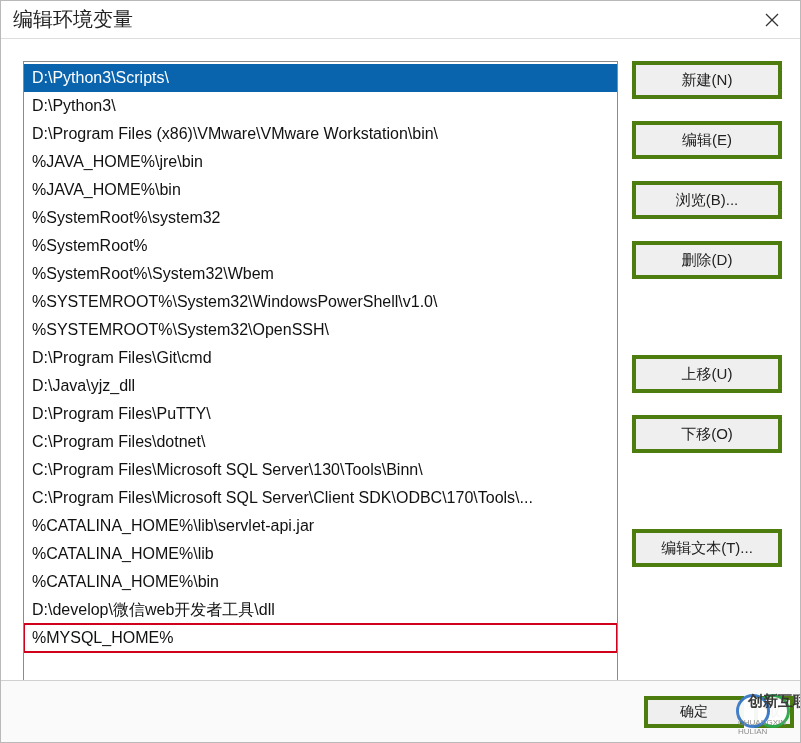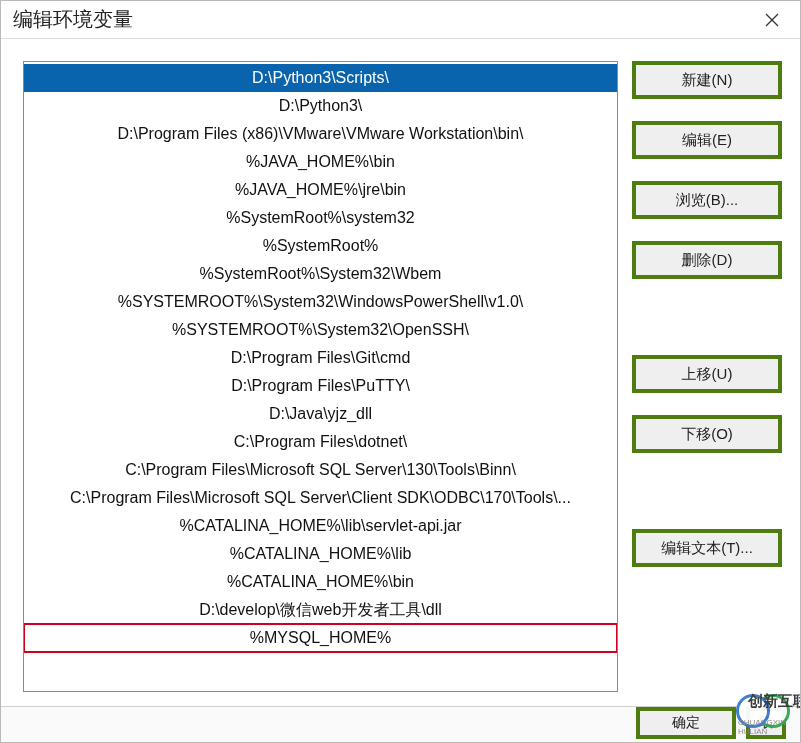--- a/index.html
+++ b/index.html
@@ -33,21 +33,20 @@
     display: flex; align-items: center; justify-content: center;
     font-size: 18px;
     color: #555;
     cursor: pointer;
   }
   .content {
     display: flex;
     padding: 22px 18px 0 22px;
     height: calc(100% - 38px - 50px);
     gap: 14px;
-    text-align: center;
   }
   .listbox {
     flex: 1;
     border: 1px solid #8a8a8a;
     background: #fff;
     overflow: hidden;
     font-size: 16px;
     position: relative;
   }
   .list-inner {
@@ -85,26 +84,27 @@
     display: flex;
     align-items: center;
     justify-content: center;
     color: #222;
   }
   .gap-small { height: 10px; }
   .gap-big { height: 64px; }
   .footer {
     position: absolute;
     bottom: 0; left: 0; right: 0;
-    height: 36px;
+    height: 62px;
     border-top: 1px solid #d0d0d0;
     display: flex;
     justify-content: flex-end;
+    align-items: center;
     gap: 10px;
-    padding: 0 14px;
+    padding: 0 6px;
     background: #fafafa;
   }
   .footer .btn {
     width: 100px;
     height: 32px;
     font-size: 14px;
   }
   .watermark {
     position: absolute;
     right: -10px;
@@ -143,30 +143,30 @@
     </div>
   </div>
 
   <div class="content">
 
     <div class="listbox">
       <div class="list-inner" id="list-inner">
           <div class="list-item selected">D:\Python3\Scripts\</div>
           <div class="list-item">D:\Python3\</div>
           <div class="list-item">D:\Program Files (x86)\VMware\VMware Workstation\bin\</div>
+          <div class="list-item">%JAVA_HOME%\jre\bin</div>
           <div class="list-item">%JAVA_HOME%\bin</div>
-          <div class="list-item">%JAVA_HOME%\jre\bin</div>
           <div class="list-item">%SystemRoot%\system32</div>
           <div class="list-item">%SystemRoot%</div>
           <div class="list-item">%SystemRoot%\System32\Wbem</div>
           <div class="list-item">%SYSTEMROOT%\System32\WindowsPowerShell\v1.0\</div>
           <div class="list-item">%SYSTEMROOT%\System32\OpenSSH\</div>
           <div class="list-item">D:\Program Files\Git\cmd</div>
+          <div class="list-item">D:\Java\yjz_dll</div>
           <div class="list-item">D:\Program Files\PuTTY\</div>
-          <div class="list-item">D:\Java\yjz_dll</div>
           <div class="list-item">C:\Program Files\dotnet\</div>
           <div class="list-item">C:\Program Files\Microsoft SQL Server\130\Tools\Binn\</div>
           <div class="list-item">C:\Program Files\Microsoft SQL Server\Client SDK\ODBC\170\Tools\...</div>
           <div class="list-item">%CATALINA_HOME%\lib\servlet-api.jar</div>
           <div class="list-item">%CATALINA_HOME%\lib</div>
           <div class="list-item">%CATALINA_HOME%\bin</div>
           <div class="list-item">D:\develop\微信web开发者工具\dll</div>
           <div class="list-item annotated">%MYSQL_HOME%</div>
         </div>
     </div>

